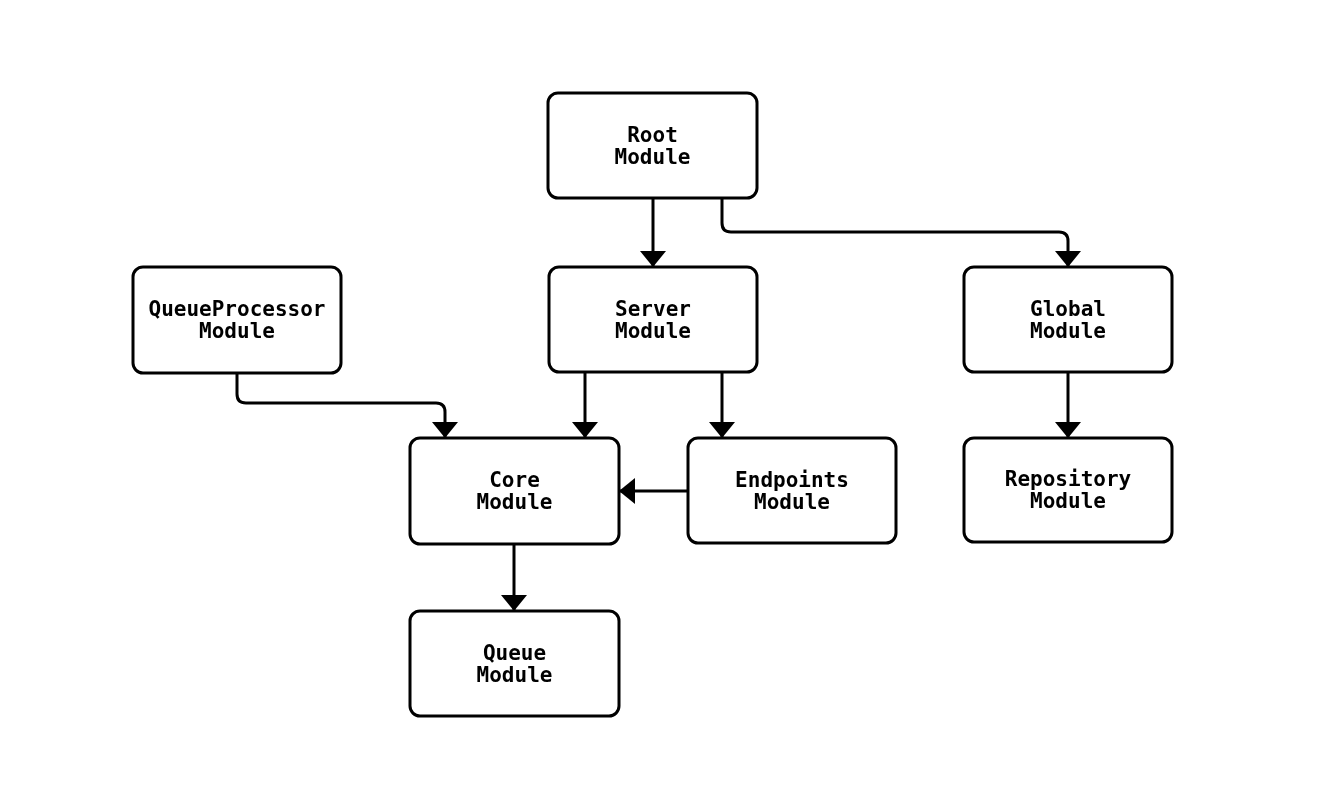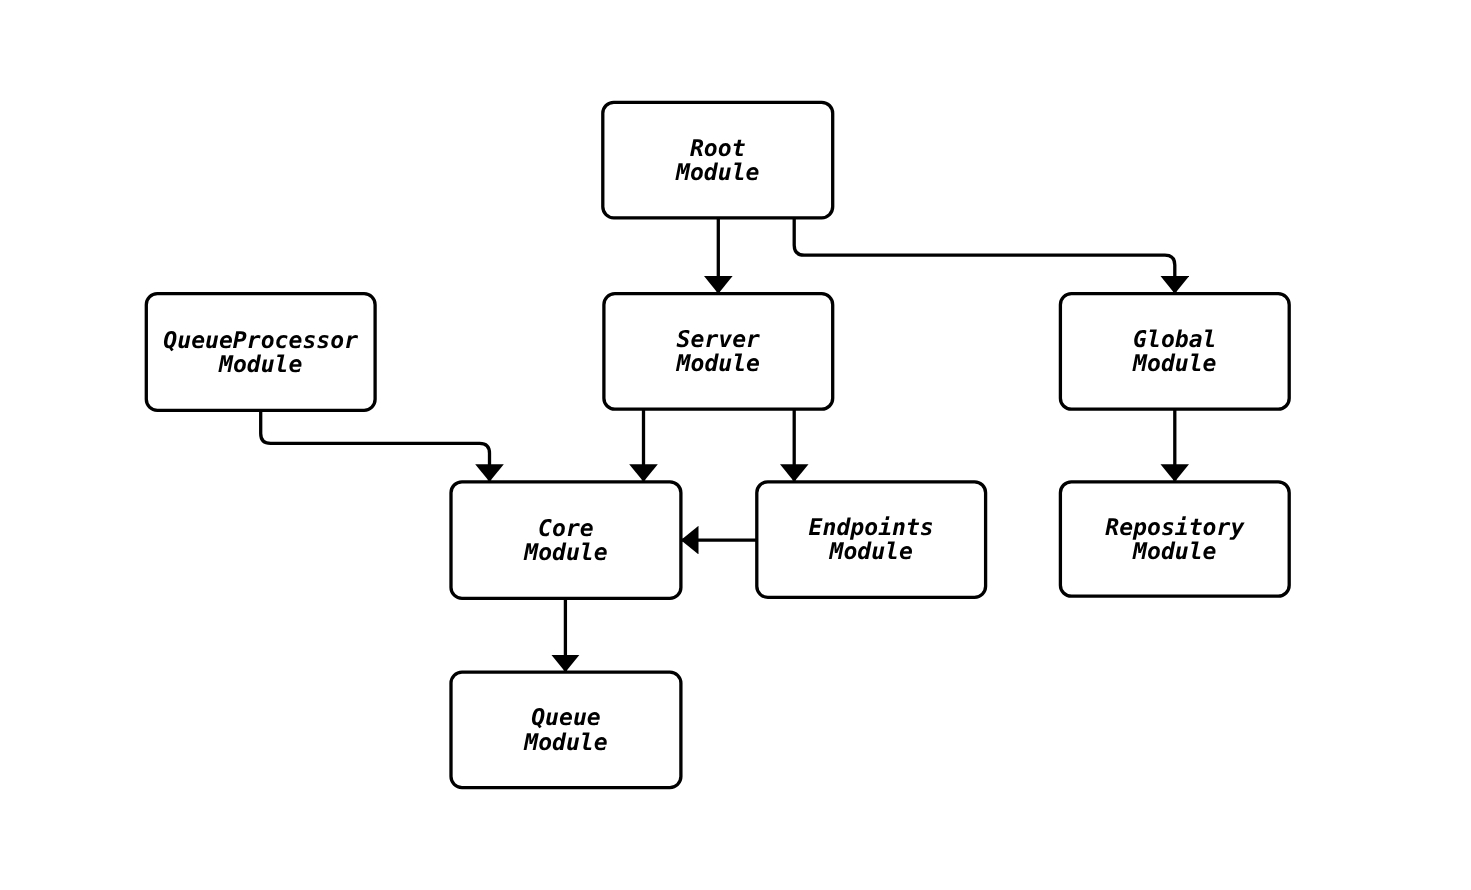--- a/index.html
+++ b/index.html
@@ -9,21 +9,20 @@
     width: 1337px;
     height: 809px;
     overflow: hidden;
     font-family: "DejaVu Sans Mono", "Liberation Mono", monospace;
   }
   .canvas-wrap {
     position: relative;
     width: 1337px;
     height: 809px;
     background: #ffffff;
-    font-style: italic;
   }
   svg {
     display: block;
   }
   .node-rect {
     fill: #ffffff;
     stroke: #000000;
     stroke-width: 3;
   }
   .node-label {

